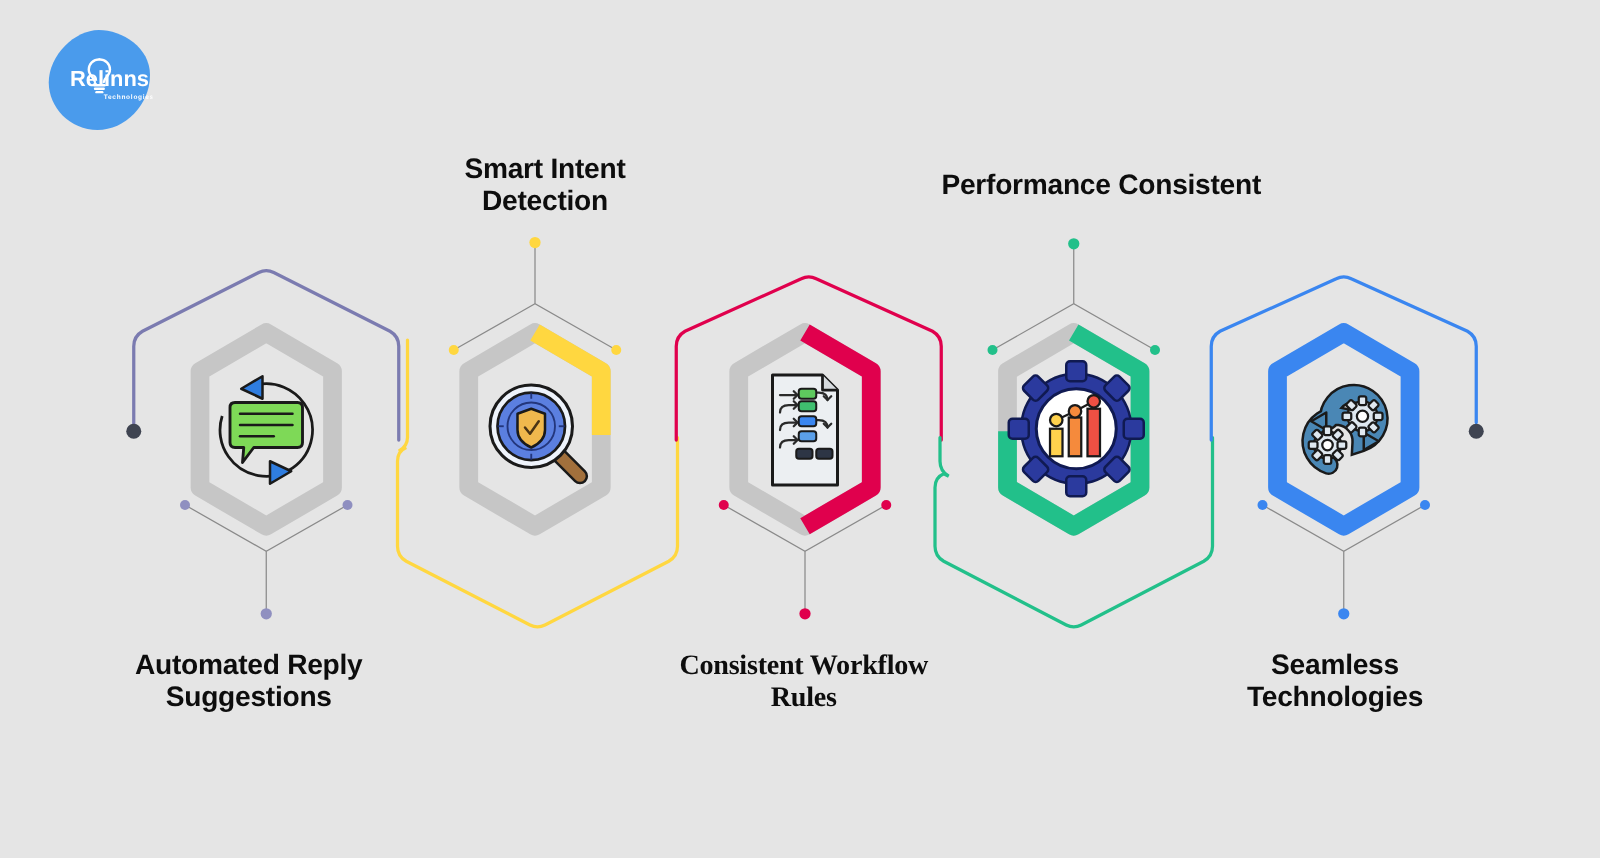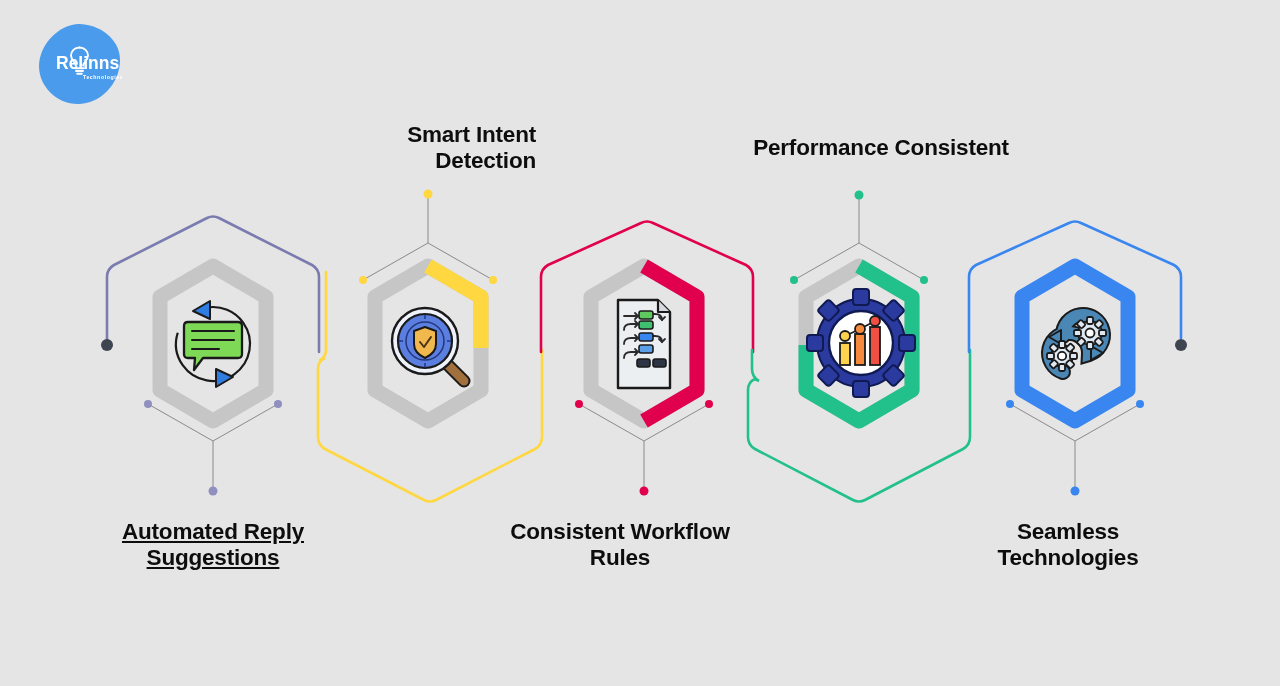--- a/index.html
+++ b/index.html
@@ -23,23 +23,23 @@
     position: absolute;
     text-align: center;
     font-family: "Liberation Sans", sans-serif;
     font-weight: bold;
     font-size: 22.5px;
     line-height: 26px;
     color: #0d0d0d;
     letter-spacing: -0.2px;
     white-space: pre-line;
   }
-  #label-0 { left: 93px;  top: 519px; width: 240px; text-decoration: underline; }
-  #label-1 { left: 336px; top: 122px; width: 200px; text-align: right; }
-  #label-2 { left: 495px; top: 519px; width: 250px; }
+  #label-0 { left: 79px;  top: 519px; width: 240px; }
+  #label-1 { left: 336px; top: 122px; width: 200px; }
+  #label-2 { left: 518px; top: 519px; width: 250px; font-family: Liberation Serif, serif; }
   #label-3 { left: 750px; top: 135px; width: 262px; }
   #label-4 { left: 978px; top: 519px; width: 180px; }
 </style>
 </head>
 <body>
 
 <div id="stage">
 
   <div id="logo">
     <svg width="86" height="84" viewBox="0 0 86 84" xmlns="http://www.w3.org/2000/svg">

